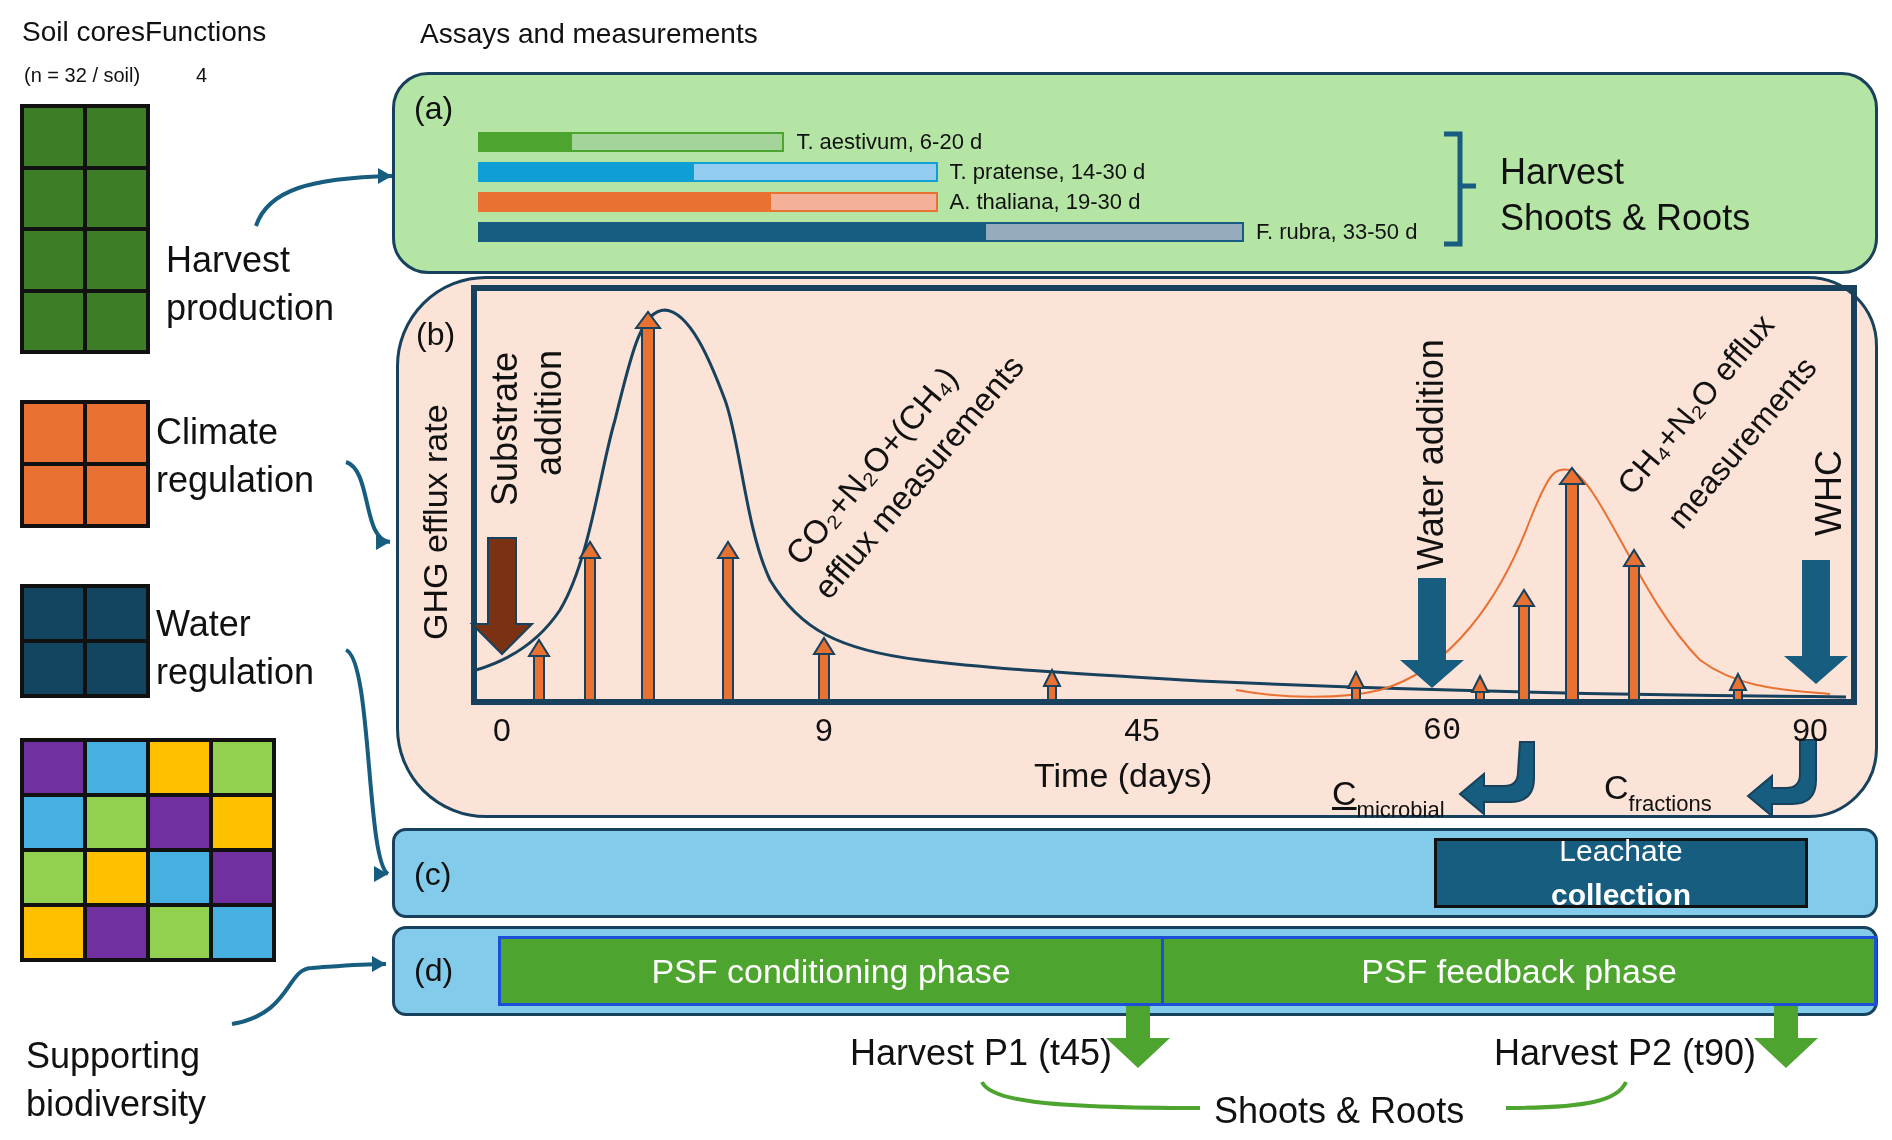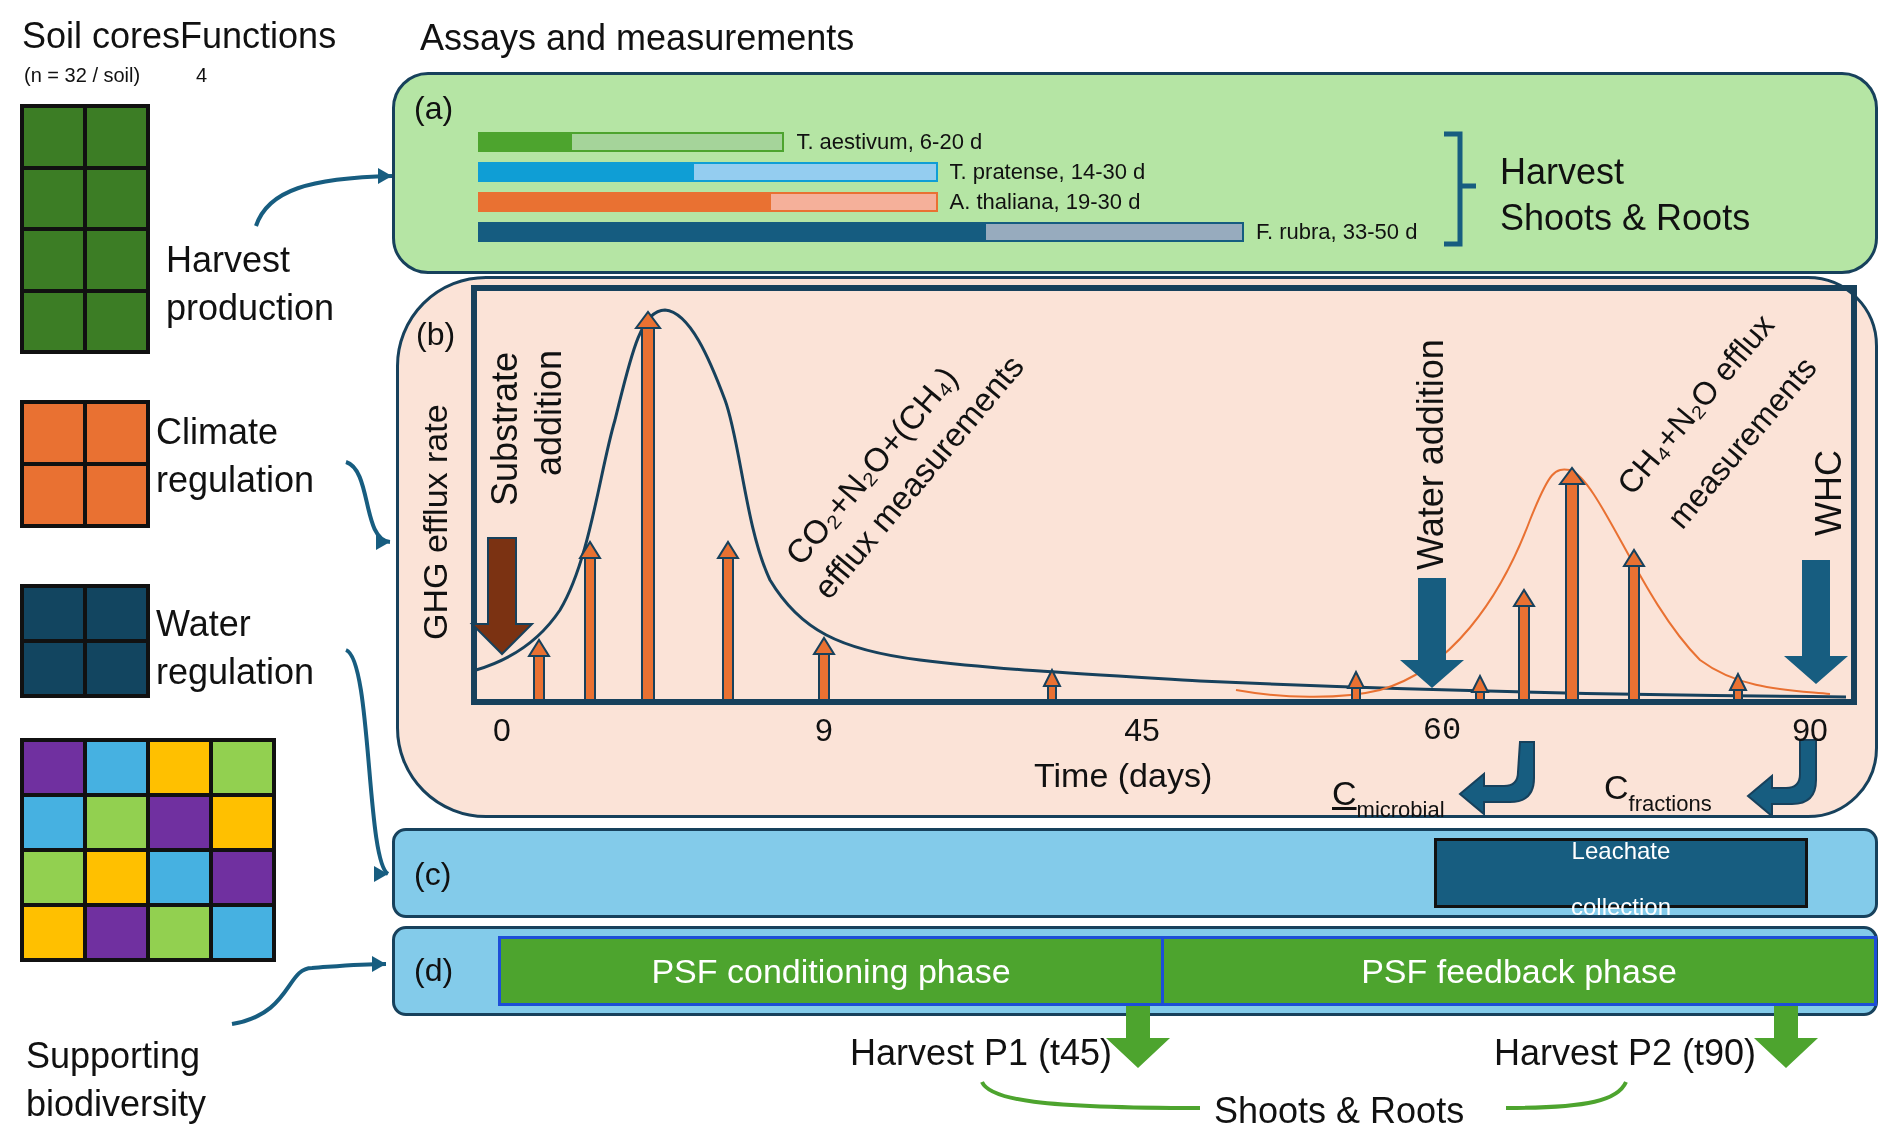--- a/index.html
+++ b/index.html
@@ -1,33 +1,33 @@
 <!DOCTYPE html>
 <html><head>
 <meta charset="utf-8">
 <style>
   html,body{margin:0;padding:0;background:#ffffff;}
   body{width:1892px;height:1140px;position:relative;overflow:hidden;font-family:"Liberation Sans",sans-serif;color:#111;}
   .abs{position:absolute;}
-  .hdr{font-size:36px;line-height:1;white-space:nowrap;}
+  .hdr{font-size:28px;line-height:1;white-space:nowrap;}
   .sub{font-size:20px;white-space:nowrap;}
   .fn-label{font-size:36px;line-height:48px;white-space:nowrap;}
   .panel{position:absolute;border:3px solid #17415c;box-sizing:border-box;}
   .panel-a{left:392px;top:72px;width:1486px;height:202px;background:#b5e5a4;border-radius:36px;}
   .panel-b{left:396px;top:276px;width:1482px;height:542px;background:#fbe3d7;border-radius:90px 70px 70px 90px;}
   .panel-c{left:392px;top:828px;width:1486px;height:90px;background:#83cbea;border-radius:14px;}
   .panel-d{left:392px;top:926px;width:1486px;height:90px;background:#83cbea;border-radius:14px;}
   .plabel{font-size:32px;position:absolute;white-space:nowrap;}
   .bar{position:absolute;height:20px;box-sizing:border-box;}
   .bar .fill{position:absolute;left:0;top:0;bottom:0;}
   .bar-lbl{position:absolute;font-size:22px;white-space:nowrap;}
   .harv{font-size:36px;line-height:46px;white-space:nowrap;}
   .tick{position:absolute;font-size:32px;transform:translateX(-50%);white-space:nowrap;}
   .phase{position:absolute;top:936px;height:70px;background:#4da42e;border:3px solid #1d4ed8;box-sizing:border-box;color:#fff;font-size:34px;display:flex;align-items:center;justify-content:center;white-space:nowrap;}
-  .leach{position:absolute;left:1434px;top:838px;width:374px;height:70px;background:#175d80;border:3px solid #111;box-sizing:border-box;color:#fff;font-size:24px;text-align:center;line-height:44px;overflow:visible;}
+  .leach{position:absolute;left:1434px;top:838px;width:374px;height:70px;background:#175d80;border:3px solid #111;box-sizing:border-box;color:#fff;font-size:30px;text-align:center;line-height:44px;overflow:visible;}
   .leach span{display:block;margin-top:-12px;}
   .grid{position:absolute;display:grid;border:4px solid #111;background:#111;gap:4px;box-sizing:border-box;}
   .grid div{width:100%;height:100%;}
   .rot{position:absolute;white-space:nowrap;transform-origin:left top;}
 </style>
 </head>
 <body>
 
 <div class="abs hdr" style="left:22px;top:18px;">
   <span>Soil cores</span><span>Functions</span>
@@ -194,21 +194,21 @@
 <div class="abs" style="left:1332px;top:774px;font-size:34px;white-space:nowrap;text-decoration:underline;">
   <span>C</span><span style="font-size:22px;vertical-align:-12px;">microbial</span>
 </div>
 <div class="abs" style="left:1604px;top:768px;font-size:34px;white-space:nowrap;">
   <span>C</span><span style="font-size:22px;vertical-align:-12px;">fractions</span>
 </div>
 
 <div class="plabel" style="left:414px;top:856px;">(c)</div>
 <div class="leach">
   <span>Leachate</span>
-  <span style="margin-top:12px;">collection</span>
+  <span style="margin-top:0;font-weight:bold;">collection</span>
 </div>
 
 <div class="plabel" style="left:414px;top:952px;">(d)</div>
 <div class="phase" style="left:498px;width:666px;">PSF conditioning phase</div>
 <div class="phase" style="left:1161px;width:716px;">PSF feedback phase</div>
 <div class="abs" style="left:850px;top:1032px;font-size:36px;white-space:nowrap;">Harvest P1 (t45)</div>
 <div class="abs" style="left:1494px;top:1032px;font-size:36px;white-space:nowrap;">Harvest P2 (t90)</div>
 <div class="abs" style="left:1214px;top:1090px;font-size:36px;white-space:nowrap;">Shoots &amp; Roots</div>
 
 </body></html>

